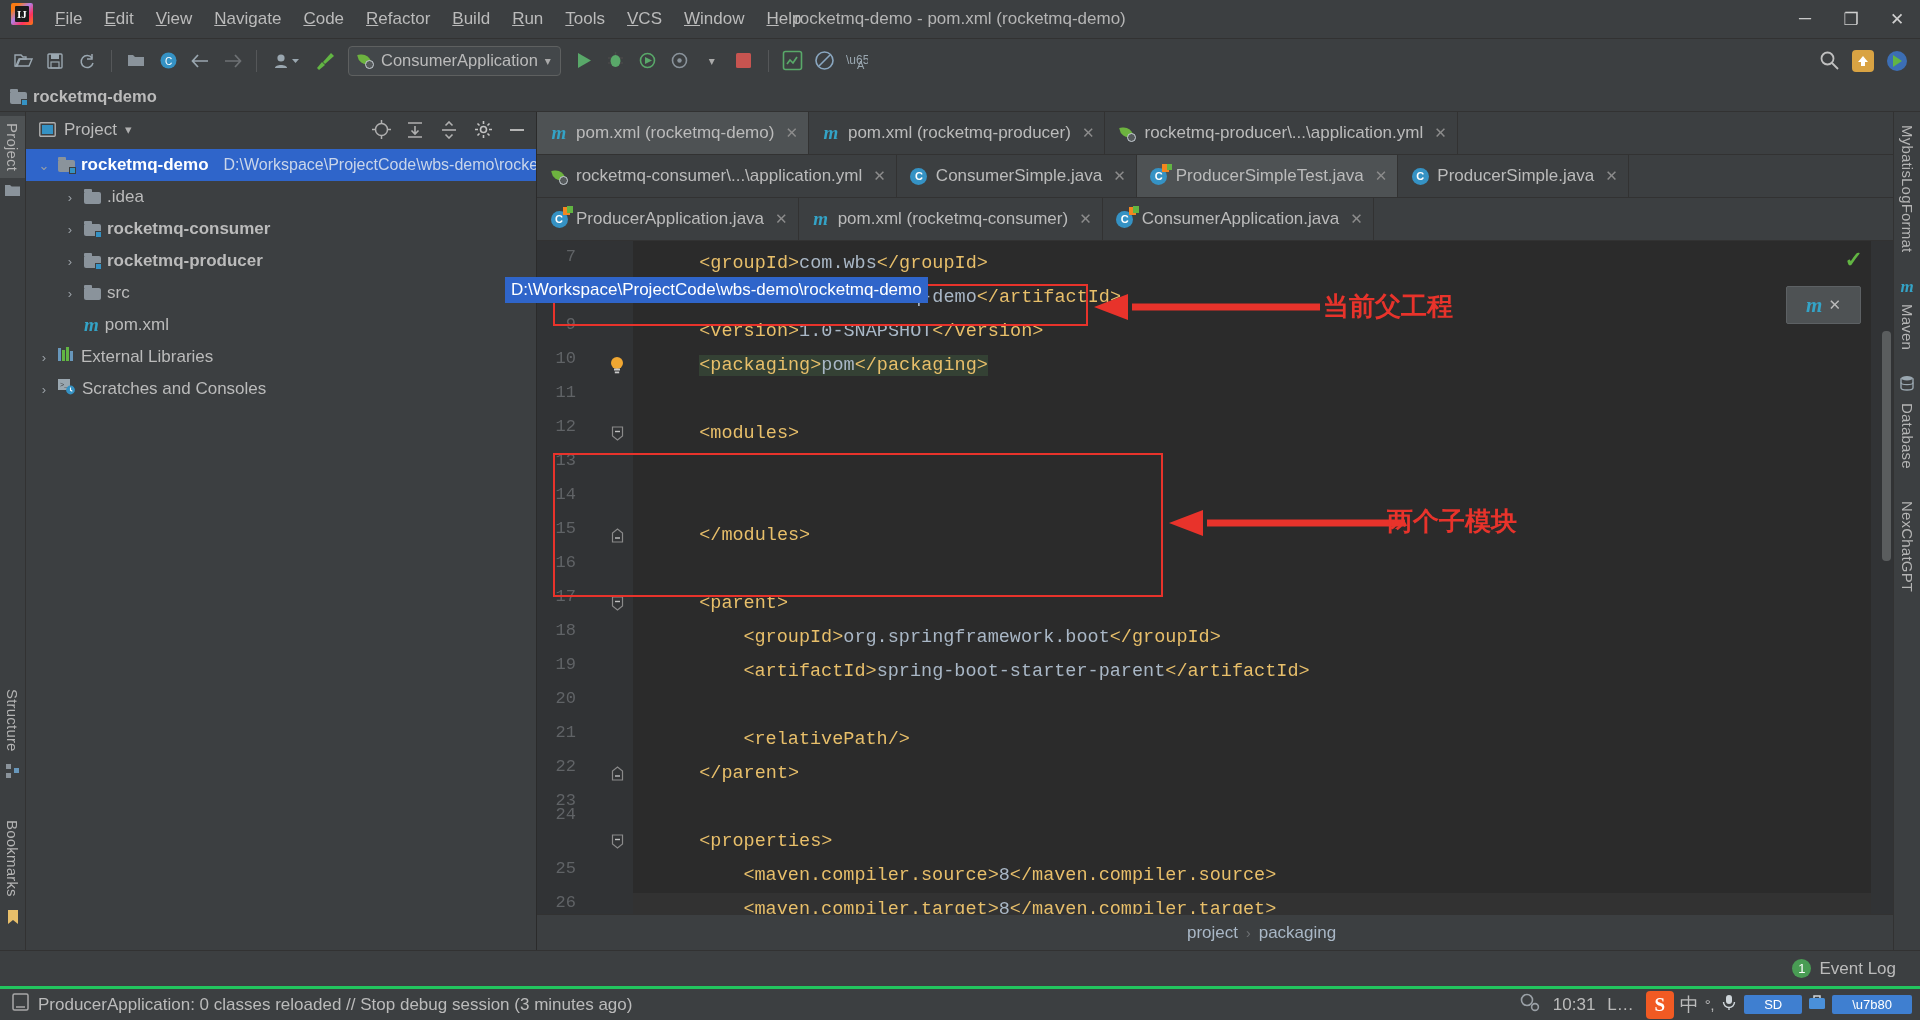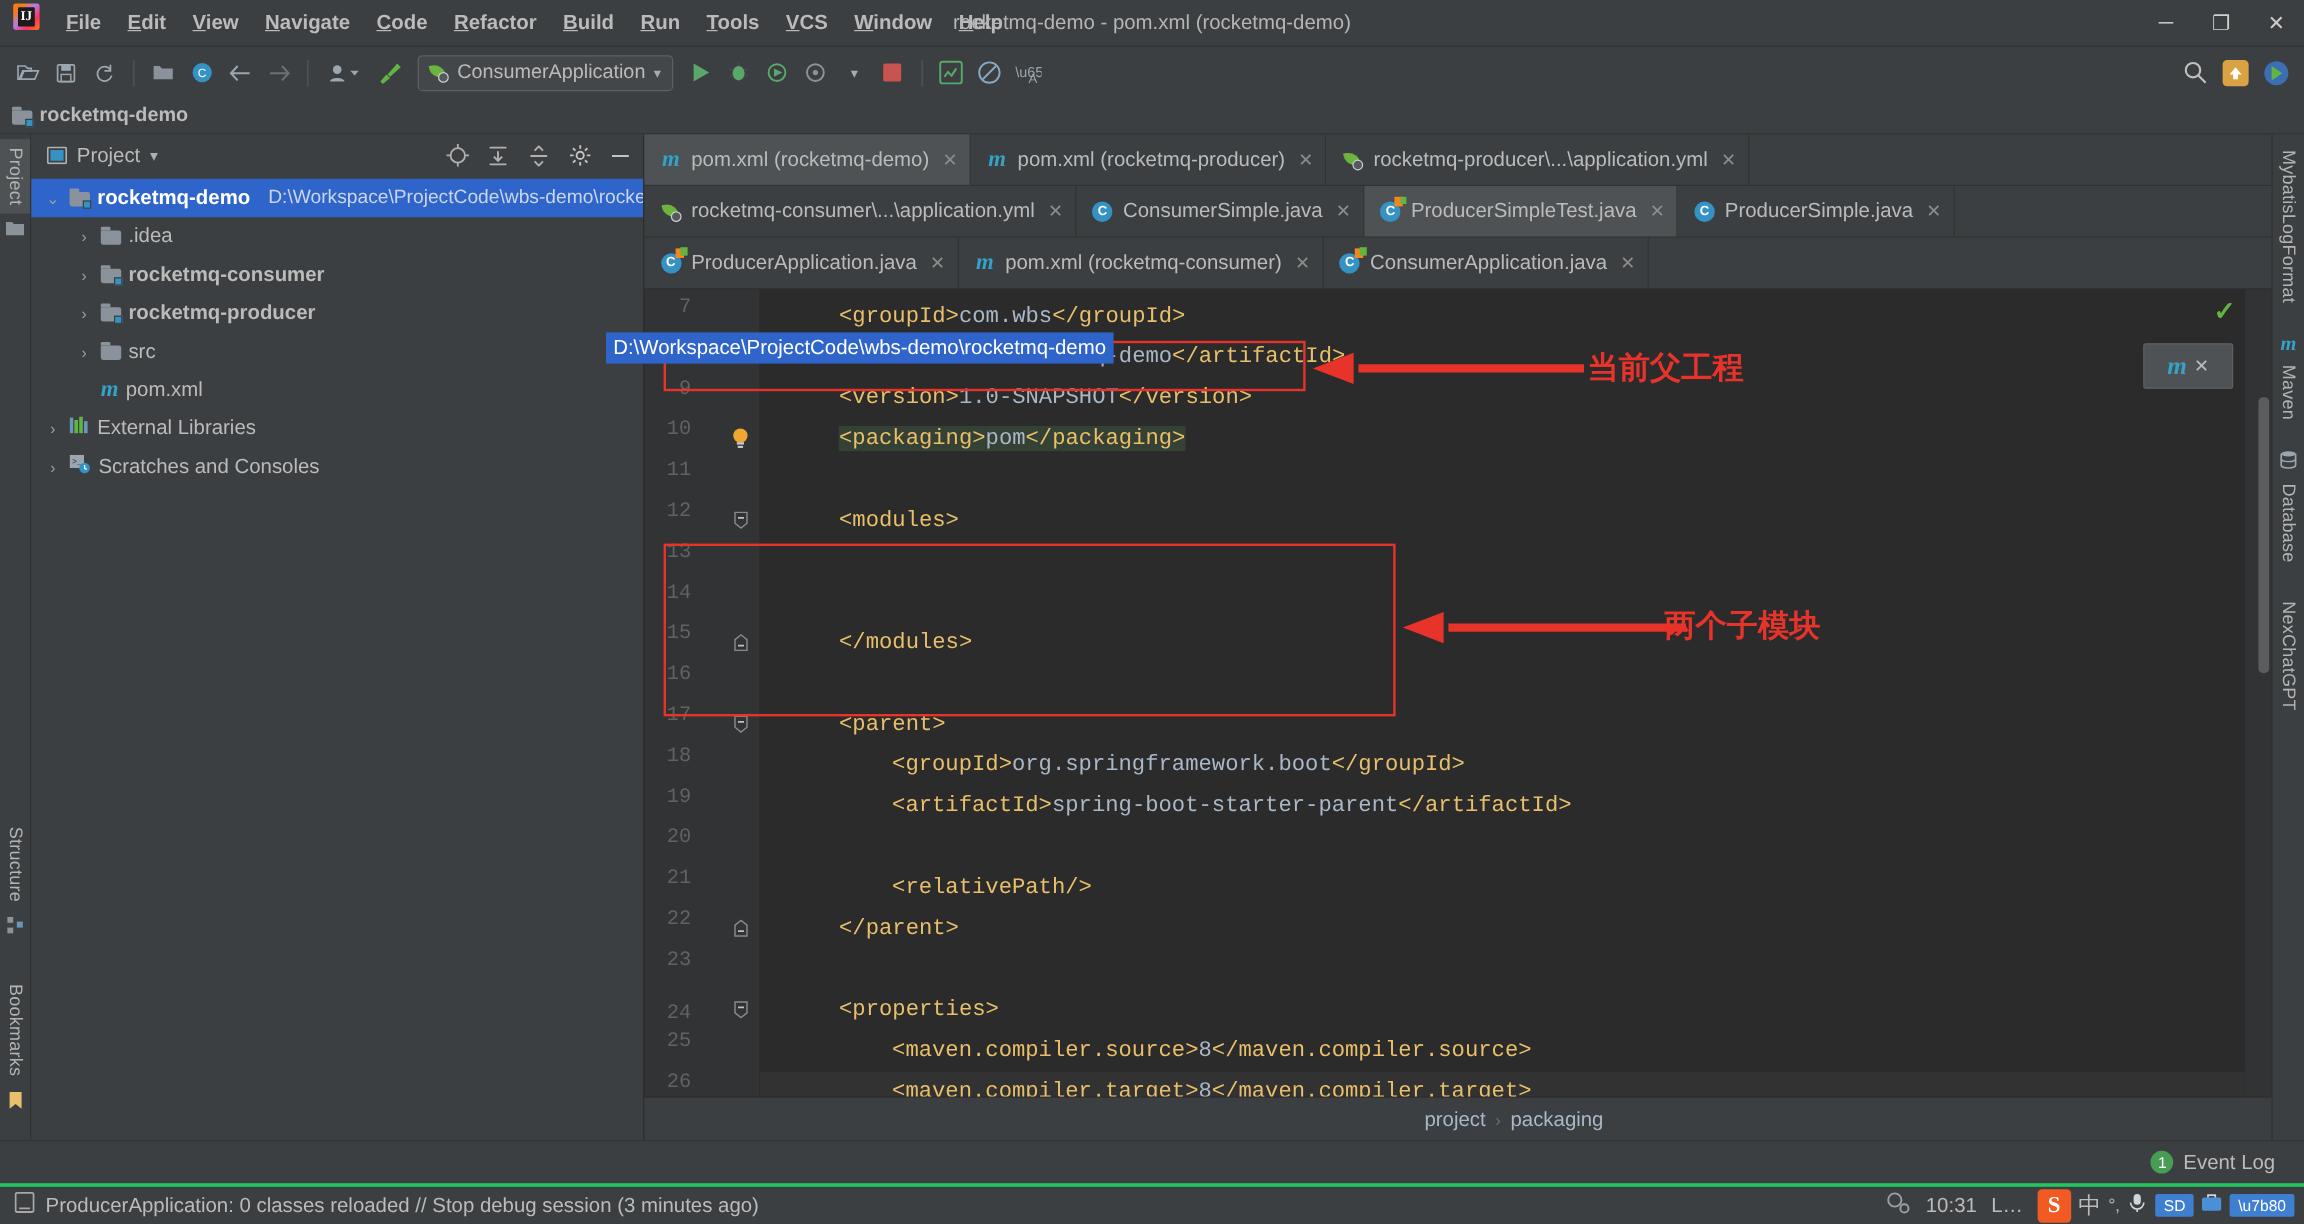--- a/index.html
+++ b/index.html
@@ -14,21 +14,21 @@
 
   
   .titlebar { height:39px; background:#3c3f41; display:flex; align-items:center; flex:0 0 39px;
               border-bottom:1px solid #323232; position:relative; }
   .logo { width:26px;height:26px;margin:0 9px 11px 9px; position:relative; flex:0 0 auto;}
   .logo .sq{position:absolute;width:22px;height:22px;left:2px;top:2px;
     background:linear-gradient(135deg,#f97a12 0%, #f97a12 18%, #b07ee4 45%, #fe315d 72%, #f97a12 100%);
     border-radius:2px;}
   .logo .inner{position:absolute;left:6px;top:5px;width:14px;height:16px;background:#1b1b1b;border-radius:1px;}
   .logo .ij{position:absolute;left:8px;top:6px;color:#fff;font-size:11px;font-weight:bold;line-height:14px;font-family:"Liberation Serif",serif;}
-  .menubar { display:flex; align-items:center; gap:0;font-weight:bold; }
+  .menubar { display:flex; align-items:center; gap:0; }
   .menu-item { padding:4px 11px; font-size:17px; color:#bbbbbb; cursor:default; }
   .menu-item u { text-decoration:underline; }
   .win-title { position:absolute; left:0; right:0; text-align:center; font-size:17px; color:#b5b5b5; pointer-events:none;}
   .win-btns { margin-left:auto; display:flex; height:39px; z-index:2;}
   .win-btn { width:46px; height:39px; display:flex;align-items:center;justify-content:center; color:#cfcfcf; font-size:17px;}
 
   
   .toolbar{ height:43px; background:#3c3f41; display:flex; align-items:center; padding:0 8px; flex:0 0 43px; gap:2px;}
   .tb-ico{ width:30px;height:30px; display:flex;align-items:center;justify-content:center; border-radius:3px; color:#afb1b3; font-size:17px;}
   .tb-sep{ width:1px; height:22px; background:#555759; margin:0 7px; }
@@ -129,21 +129,21 @@
   .badge1{width:19px;height:19px;border-radius:50%;background:#499c54;color:#fff;font-size:13px;
           display:flex;align-items:center;justify-content:center;}
 
   
   .statusbar{ height:34px; background:#3c3f41; display:flex; align-items:center; padding-left:12px; gap:9px;
               font-size:17px; color:#bbbbbb; flex:0 0 34px; border-top:3px solid #22c55e;}
   .sb-right{margin-left:auto;display:flex;align-items:center;gap:12px;padding-right:8px;}
   .ime{display:flex;align-items:center;gap:6px;}
   .sogou{width:28px;height:28px;background:#f15a23;color:#fff;border-radius:4px;display:flex;align-items:center;justify-content:center;
          font-weight:bold;font-size:19px;font-family:"Liberation Serif",serif;}
-  .imebox{background:#3f7fd0;color:#fff;font-size:13px;padding:2px 7px;border-radius:2px;}
+  .imebox{background:#3f7fd0;color:#fff;font-size:13px;padding:2px 20px;border-radius:2px;}
 </style>
 </head>
 <body>
 
 <div class="ide">
 
   <div class="titlebar">
     <div class="logo">
       <div class="sq"></div>
         <div class="inner"></div>
@@ -573,21 +573,21 @@
             <div class="gln" style="top: 380px;">18</div>
             <div class="gln" style="top: 414px;">19</div>
             <div class="gln" style="top: 448px;">20</div>
             <div class="gln" style="top: 482px;">21</div>
             <div class="gln" style="top: 516px;">22</div>
             <div class="fold" style="top: 525px;"><svg width="13" height="15" viewBox="0 0 13 15">
                 <path d="M1.5 14h10V5l-5-4-5 4z" fill="none" stroke="#8a8a8a" stroke-width="1.2"></path>
                 <path d="M4 10h5" stroke="#c0c0c0" stroke-width="1.4"></path>
               </svg></div>
             <div class="gln" style="top: 550px;">23</div>
-            <div class="gln" style="top: 594px;">24</div>
+            <div class="gln" style="top: 564px;">24</div>
             <div class="fold" style="top: 593px;"><svg width="13" height="15" viewBox="0 0 13 15">
                 <path d="M1.5 1h10v9l-5 4-5-4z" fill="none" stroke="#8a8a8a" stroke-width="1.2"></path>
                 <path d="M4 5.5h5" stroke="#c0c0c0" stroke-width="1.4"></path>
               </svg></div>
             <div class="gln" style="top: 618px;">25</div>
             <div class="gln" style="top: 652px;">26</div>
           </div>
         <div class="code" id="code">
             <div class="ln" style="top: 6px; left: 66.2px;"><span class="tagc">&lt;groupId&gt;</span><span class="valc">com.wbs</span><span class="tagc">&lt;/groupId&gt;</span></div>
             <div class="ln" style="top: 40px; left: 66.2px;"><span class="tagc">&lt;artifactId&gt;</span><span class="valc">rocketmq-demo</span><span class="tagc">&lt;/artifactId&gt;</span></div>

